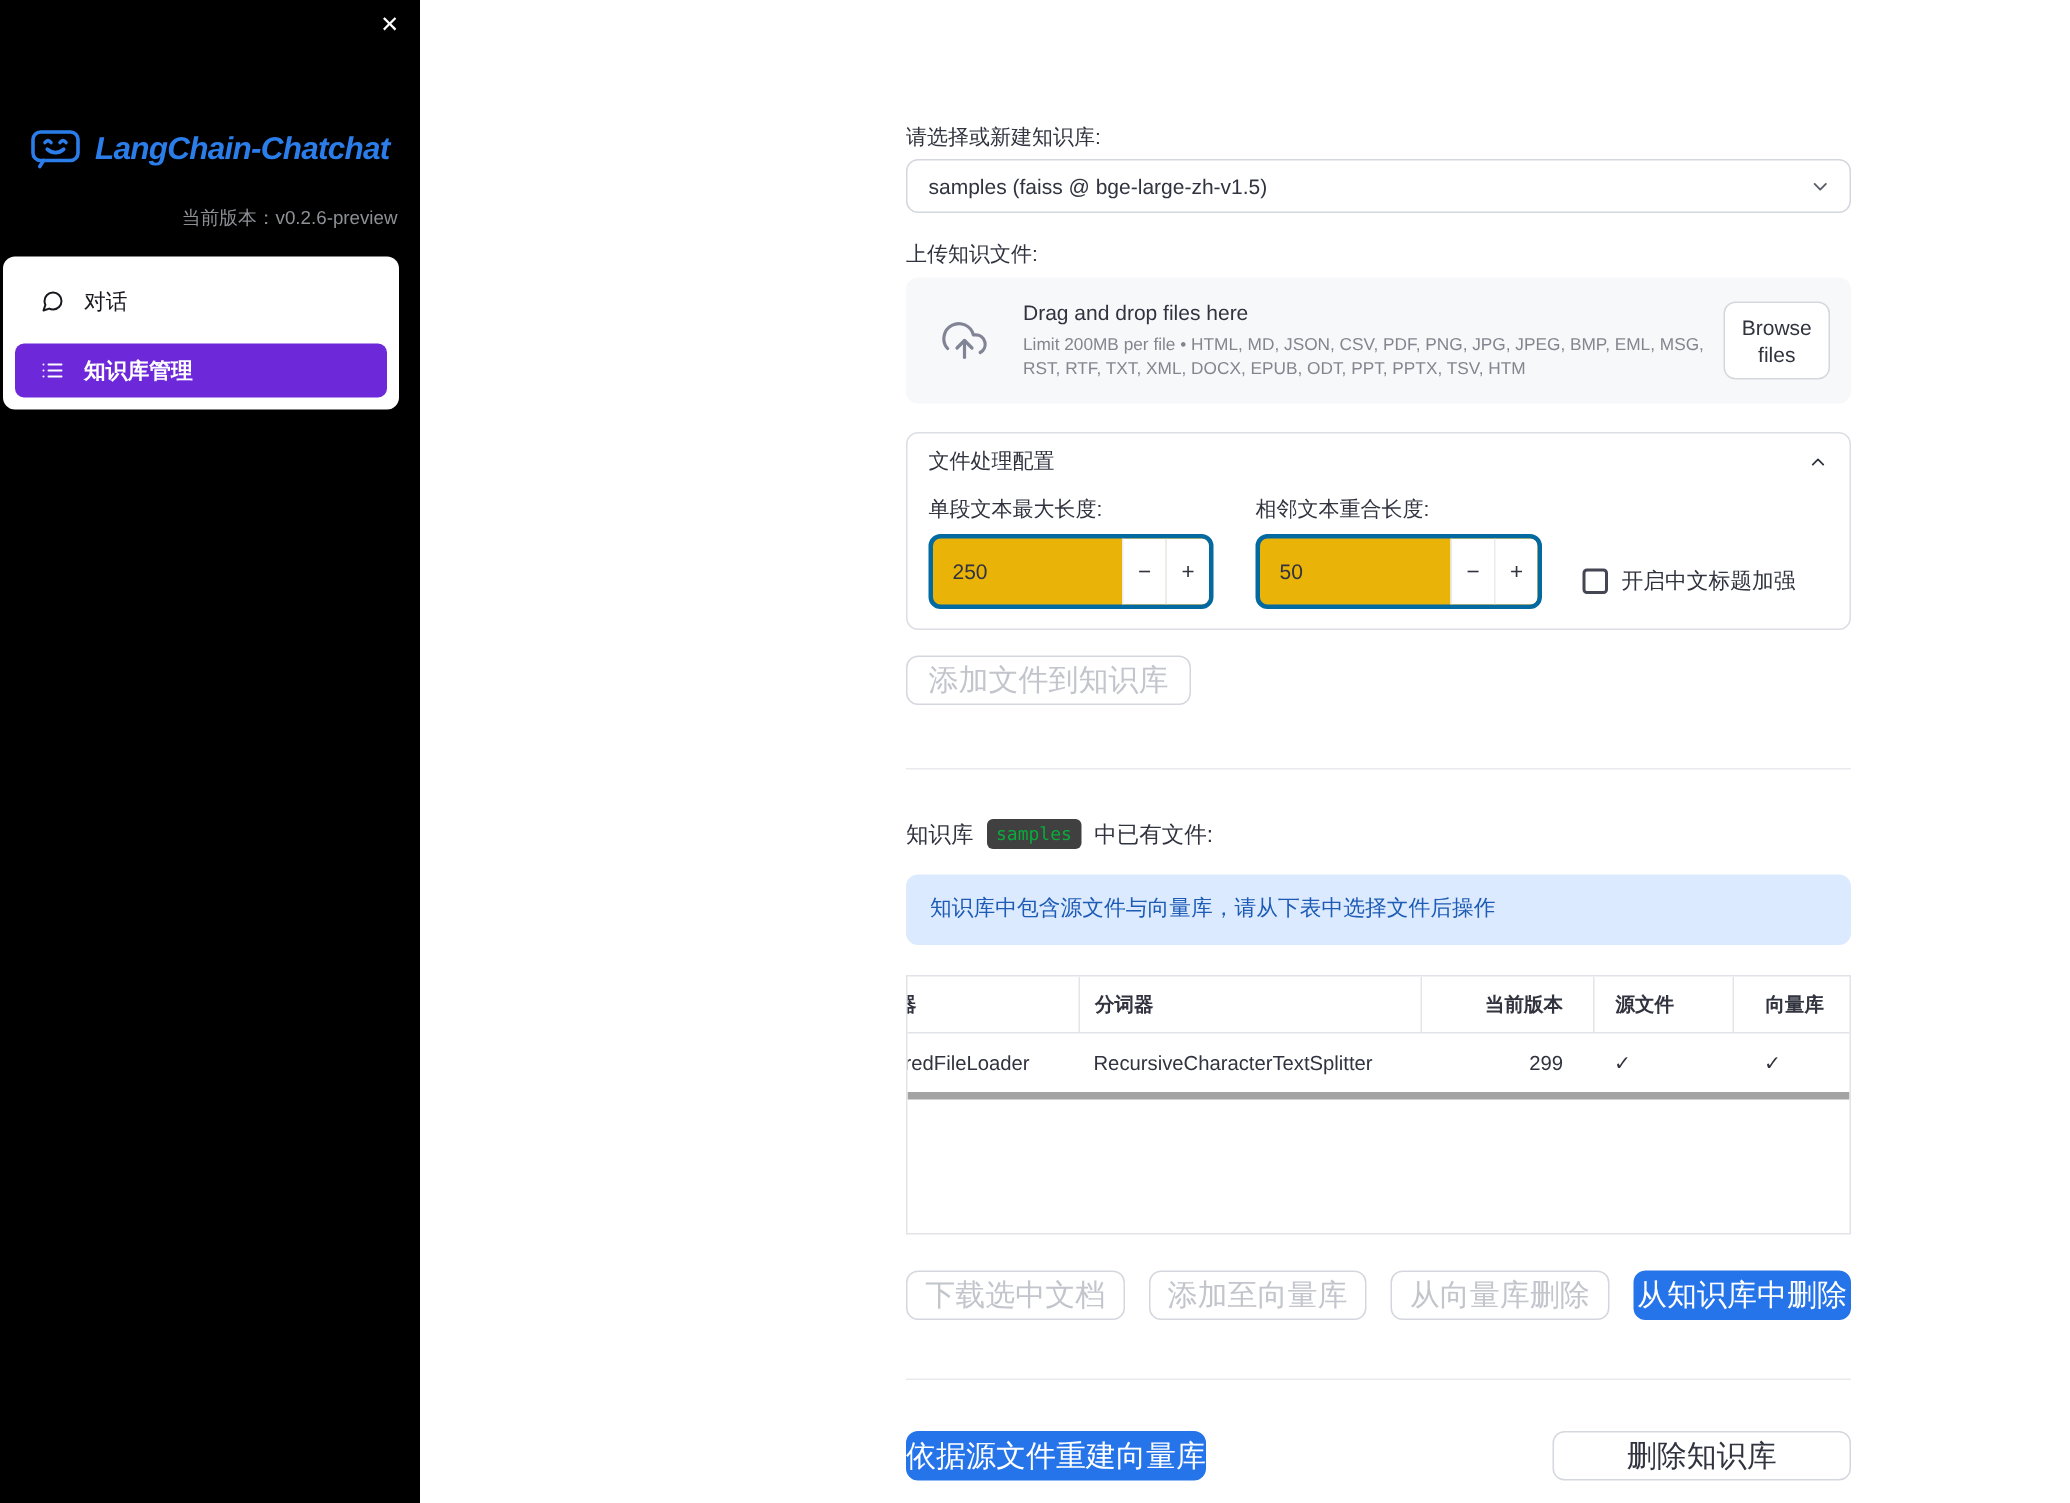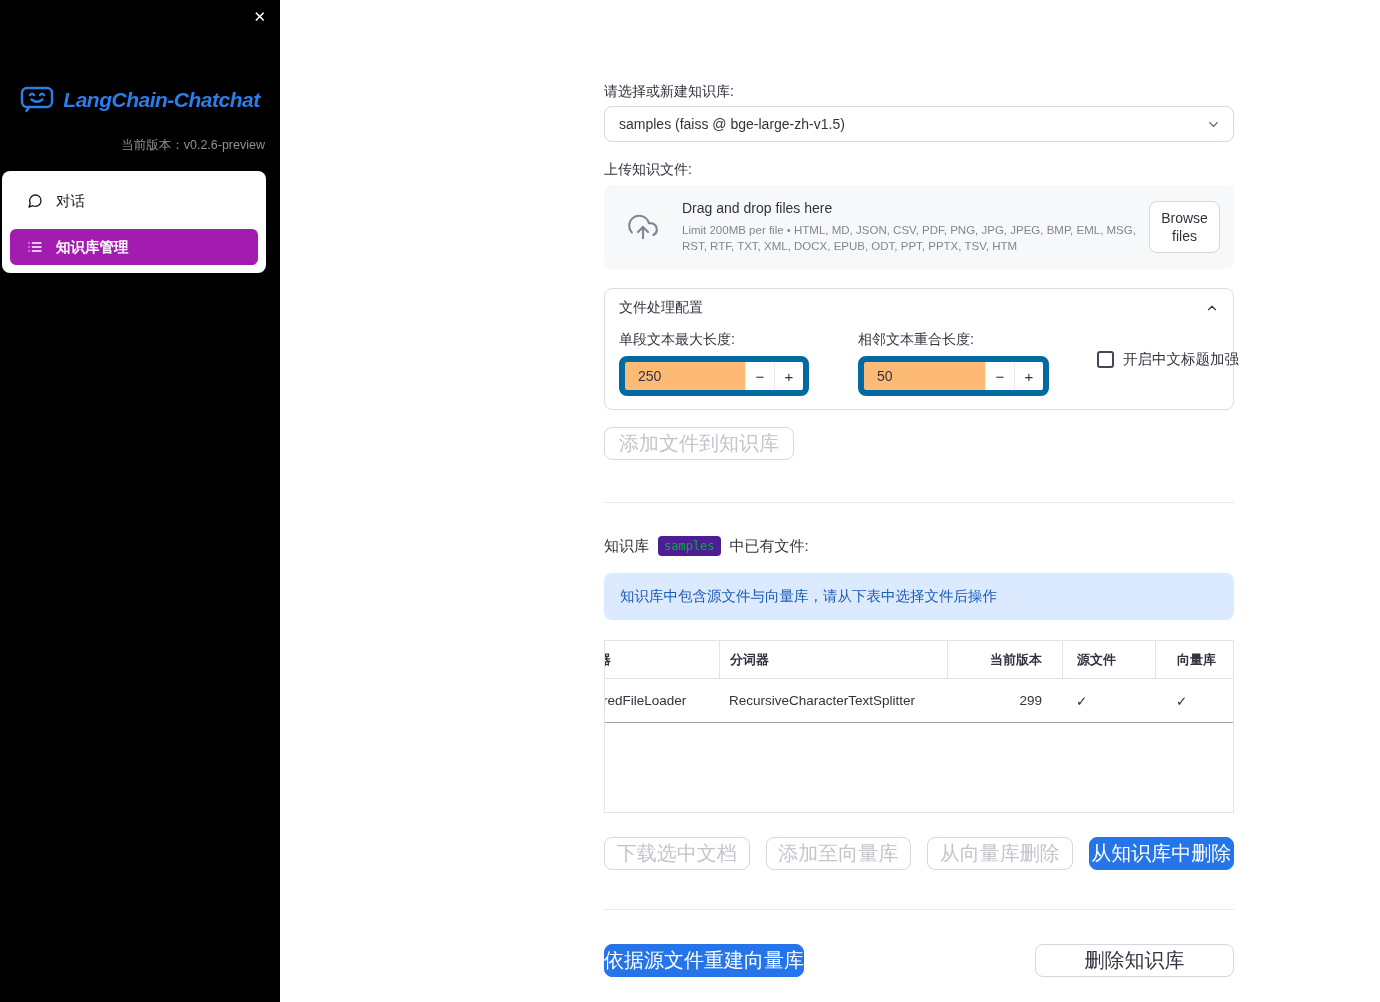--- a/index.html
+++ b/index.html
@@ -12,21 +12,21 @@
 
   
   .sidebar { position:absolute; left:0; top:0; width:280px; height:1002px; background:#000000; }
   .close-btn { position:absolute; top:7px; right:14px; color:#ffffff; font-size:15px; line-height:20px; cursor:pointer; }
   .logo-row { display:flex; align-items:center; justify-content:center; gap:9px; margin-top:86px; }
   .logo-text { color:#2b7de9; font-size:21px; font-weight:bold; font-style:italic; letter-spacing:-0.5px; white-space:nowrap; }
   .version { text-align:right; padding-right:15px; color:#8d9095; font-size:12.5px; margin-top:24px; }
   .nav-card { background:#ffffff; border-radius:8px; margin:17px 14px 0 2px; padding:8px; }
   .nav-item { display:flex; align-items:center; gap:13px; height:44px; padding:0 17px; border-radius:6px;
               font-size:14.5px; color:#17171f; cursor:pointer; }
-  .nav-item.active { background:#a21caf; color:#ffffff; font-weight:bold; height:36px; margin-top:6px; }
+  .nav-item.active { background:#6d28d9; color:#ffffff; font-weight:bold; height:36px; margin-top:6px; }
   .nav-icon { display:flex; align-items:center; }
 
   
   .main { position:absolute; left:604px; top:0; width:630px; }
   .field-label { font-size:14px; color:#31333f; line-height:17px; }
   .kb-label { margin-top:83px; margin-bottom:6px; }
 
   .select-box { height:36px; border:1px solid #d5d7de; border-radius:8px; background:#fff;
                 display:flex; align-items:center; justify-content:space-between;
                 padding:0 12px 0 14px; font-size:14px; cursor:pointer; }
@@ -35,24 +35,24 @@
   .dropzone { height:84px; background:#f7f8fa; border-radius:8px; display:flex; align-items:center; padding:0 14px 0 24px; }
   .dz-text { margin-left:24px; flex:1; min-width:0; }
   .dz-title { font-size:14px; color:#31333f; margin-bottom:7px; }
   .dz-hint { font-size:11.5px; color:#83868f; line-height:15.5px; max-width:478px; }
   .browse-btn { width:71px; min-height:52px; background:#fff; border:1px solid #d5d7de; border-radius:8px;
                 color:#31333f; font-size:14px; display:flex; align-items:center; justify-content:center;
                 text-align:center; padding:6px 8px; line-height:18px; cursor:pointer; }
 
   .expander { margin-top:19px; border:1px solid #dcdee3; border-radius:8px; }
   .exp-header { height:38px; display:flex; align-items:center; justify-content:space-between; padding:0 14px; font-size:14px; cursor:pointer; }
-  .exp-body { padding:4px 14px 13px; display:flex; align-items:center;gap:21px; }
+  .exp-body { padding:4px 14px 13px; display:flex; align-items:flex-end; }
   .num-field .field-label { margin-bottom:8px; }
   .num-field + .num-field { margin-left:28px; }
-  .num-input { width:190px; height:40px; border:6px solid #0369a1; border-radius:8px; background:#fdba74;
+  .num-input { width:190px; height:50px; border:3px solid #0369a1; border-radius:8px; background:#eab308;
                display:flex; align-items:stretch; overflow:hidden; }
   .num-field:nth-child(2) .num-input { width:191px; }
   .num-value { flex:1; display:flex; align-items:center; padding-left:13px; font-size:14px; }
   .step-btn { width:29px; display:flex; align-items:center; justify-content:center; font-size:15px;
               color:#31333f; border-left:1px solid #ececf0; cursor:pointer; background:#fff; }
   .checkbox-wrap { display:flex; align-items:center; gap:9px; margin-left:17px; margin-bottom:9px;padding-left:10px; }
   .checkbox { width:17px; height:17px; border:2px solid #454653; border-radius:3px; background:#fff; cursor:pointer; flex:none; }
   .checkbox-label { font-size:14.5px; white-space:nowrap; }
 
   .btn { height:33px; border-radius:8px; font-size:20px; display:inline-flex; align-items:center; justify-content:center;
@@ -60,31 +60,31 @@
   .btn.disabled { color:#c3c5cc; cursor:default; }
   .btn.primary { background:#2574e9; border-color:#2574e9; color:#fff; }
   .add-btn { margin-top:17px; }
 
   .divider { border:none; border-top:1px solid #e9e9ee; margin:0; }
   .divider-1 { margin-top:42px; }
   .divider-2 { margin-top:39px; }
 
   .files-line { margin-top:33px; font-size:15px; display:flex; align-items:center; gap:9px; }
   .code-chip { font-family:"DejaVu Sans Mono","Liberation Mono",monospace; font-size:12px; color:#09ab3b;
-               background:#4c1d95; padding:3px 6px; border-radius:4px; }
+               background:#404040; padding:3px 6px; border-radius:4px; }
 
   .info-banner { margin-top:17px; background:#dbeafe; border-radius:8px; padding:14px 16px;
                  color:#1d5bb5; font-size:14.5px; line-height:19px; }
 
   .grid-table { margin-top:20px; border:1px solid #e2e3e8; height:173px; overflow:hidden; background:#fff; }
   .thead, .trow { display:grid; grid-template-columns:114px 228px 115px 93px 1fr; }
   .thead { height:38px; border-bottom:1px solid #e2e3e8; }
   .th { display:flex; align-items:center; padding:0 10px; font-size:13px; font-weight:bold; overflow:hidden; white-space:nowrap; }
   .th:not(:first-child) { border-left:1px solid #e4e5ea; }
-  .trow { height:44px; border-bottom:1px solid #a3a3a3; }
+  .trow { height:44px; border-bottom:5px solid #a3a3a3; }
   .td { display:flex; align-items:center; padding:0 10px; font-size:13.5px; overflow:hidden; white-space:nowrap; }
   .c1 { padding-left:0; }
   .c1 .frag-h { margin-left:-7px; }
   .c1 .frag-d { margin-left:-2px; }
   .c3 { justify-content:flex-end; padding-right:20px; }
   .c4 { padding-left:14px; }
   .c5 { padding-left:21px; }
 
   .actions { margin-top:24px; display:flex; gap:16px; }
   .actions .btn { flex:1; padding:0; }

